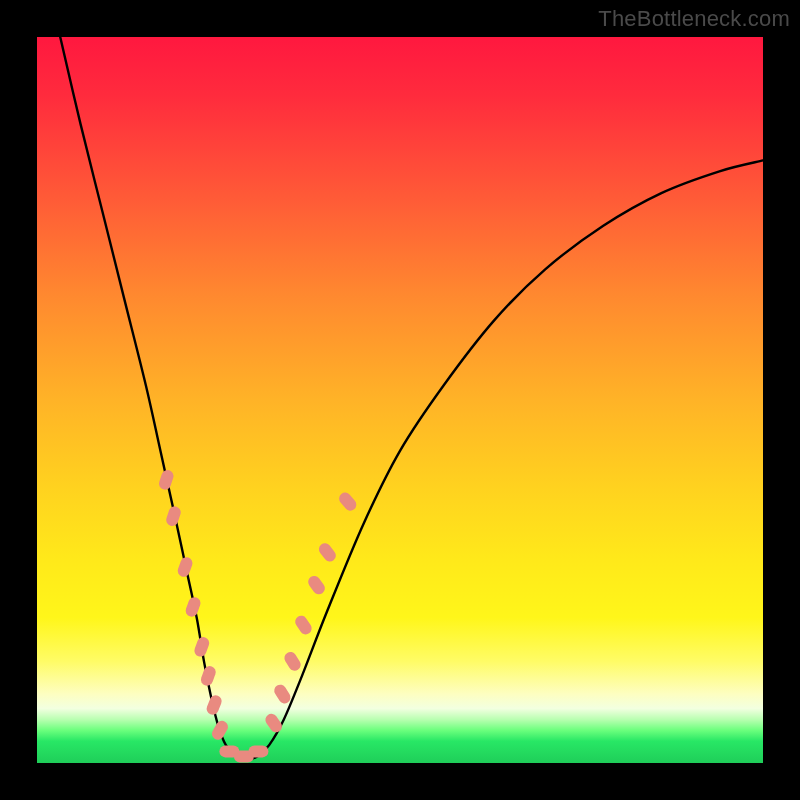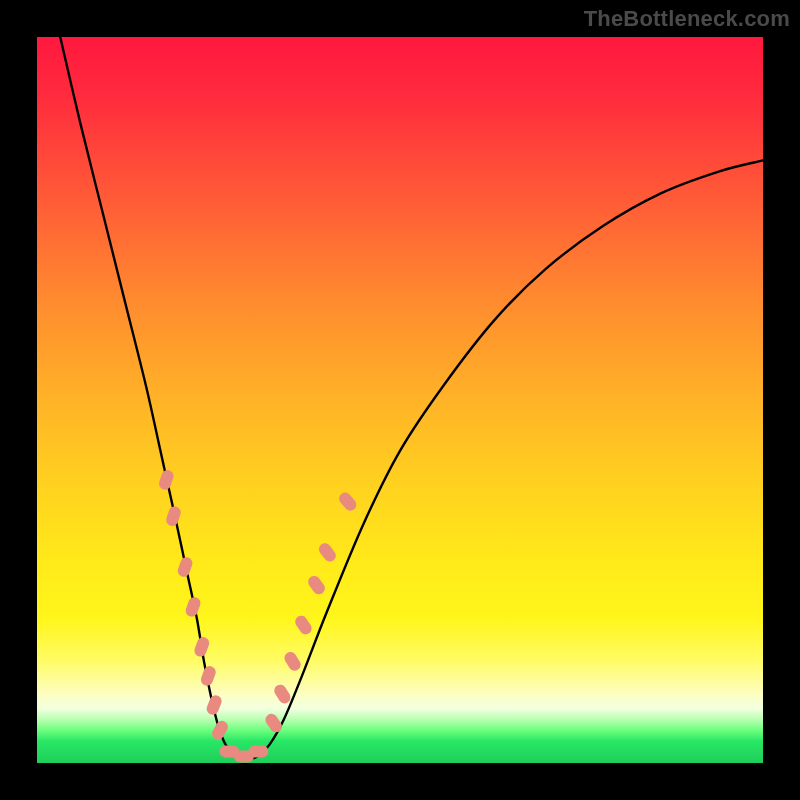--- a/index.html
+++ b/index.html
@@ -44,21 +44,21 @@
       #28e765 97%,
       #1fce59 100%
     );
   }
   .watermark {
     position: absolute;
     top: 6px;
     right: 10px;
     color: #4a4a4a;
     font-size: 22px;
-    font-weight: 700;
+    font-weight: 400;
     letter-spacing: 0.2px;
     user-select: none;
     text-align: center;
   }
   svg.curve {
     position: absolute;
     left: 0;
     top: 0;
     width: 726px;
     height: 726px;

